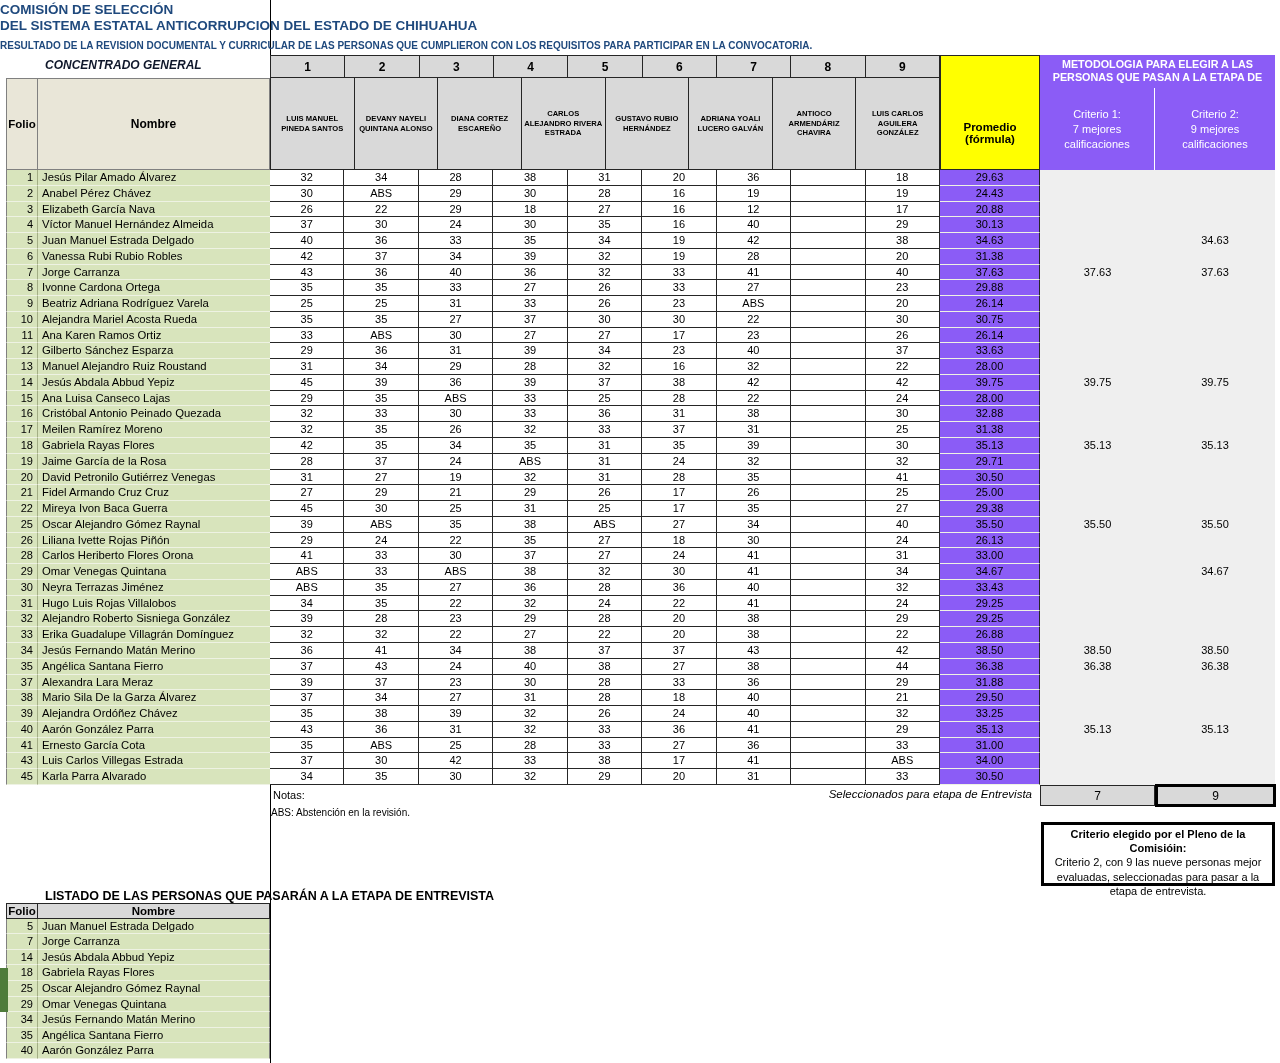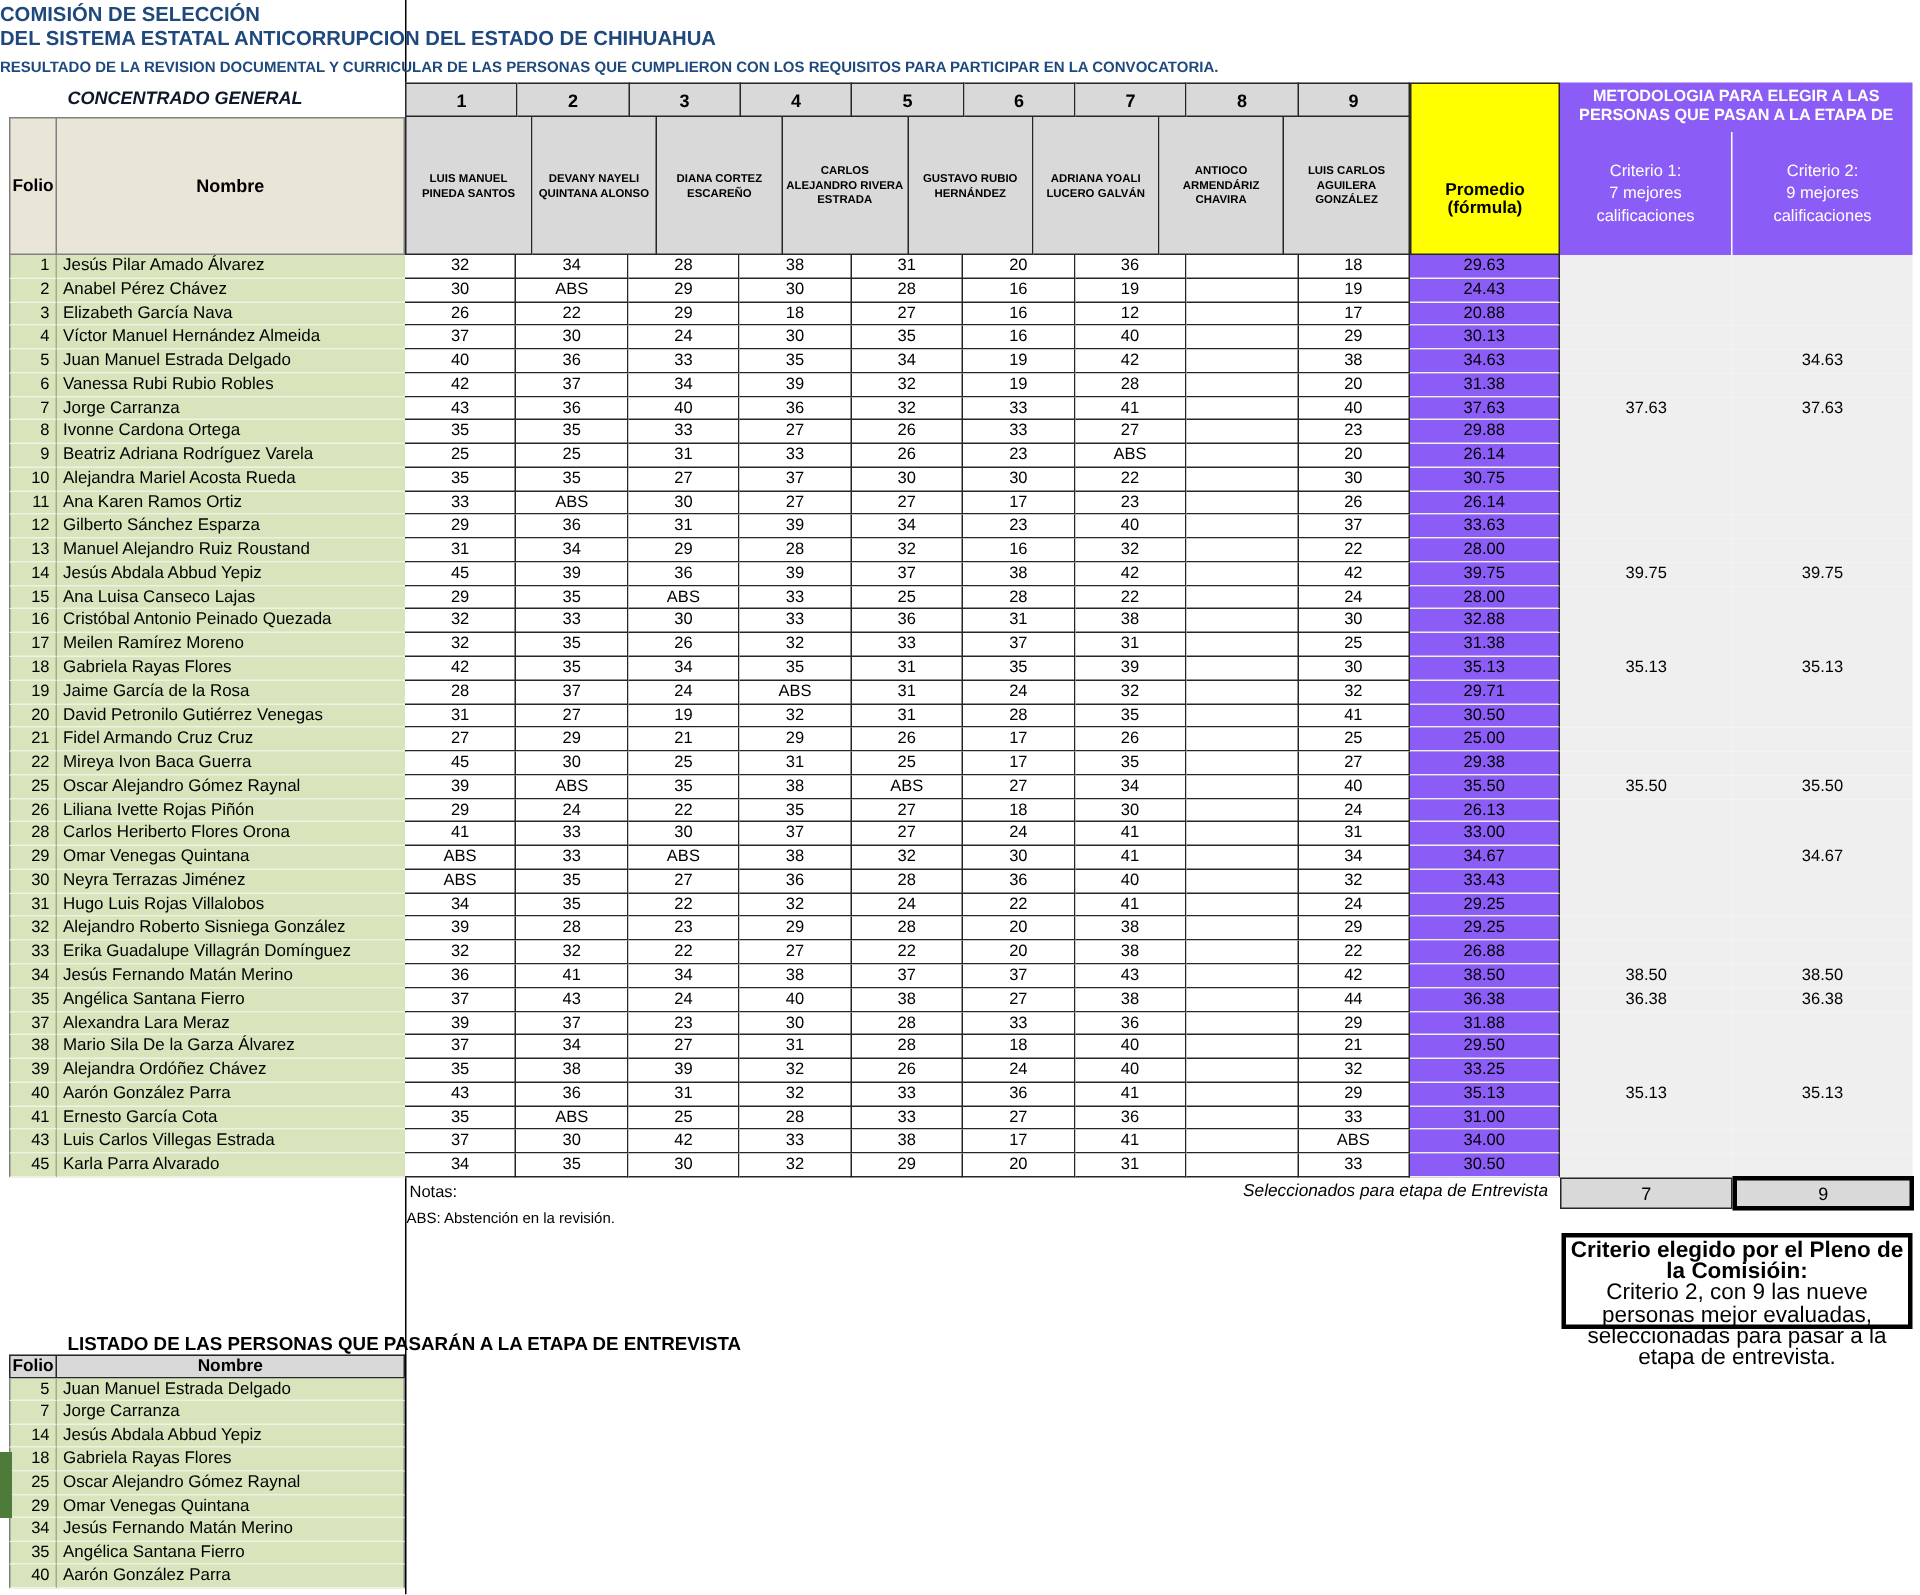--- a/index.html
+++ b/index.html
@@ -46,21 +46,21 @@
   .c-cr1 { width:115px; background:#efefef; font-size:11px; text-align:center; line-height:15px; }
   .c-cr2 { width:120px; background:#efefef; font-size:11px; text-align:center; line-height:15px; }
 
   
   .notas { position:absolute; left:273px; top:789px; font-size:11px; z-index:1; }
   .abs-note { position:absolute; left:271px; top:807px; font-size:10px; z-index:1; }
   .sel-label { position:absolute; left:700px; top:788px; width:332px; text-align:right; font-style:italic; font-size:11.5px; z-index:1; }
   .count7 { position:absolute; left:1040px; top:785px; width:115px; height:21px; background:#d9d9d9; border:1px solid #262626; display:flex; align-items:center; justify-content:center; font-size:12px; z-index:1; }
   .count9 { position:absolute; left:1155px; top:784px; width:121px; height:23px; background:#d9d9d9; border:3px solid #000; display:flex; align-items:center; justify-content:center; font-size:12px; z-index:1; }
 
-  .crit-box { position:absolute; left:1041px; top:822px; width:234px; height:64px; background:#fff; border:3px solid #000; text-align:center; font-size:15px; line-height:14.2px; padding-top:2px; z-index:1; }
+  .crit-box { position:absolute; left:1041px; top:822px; width:234px; height:64px; background:#fff; border:3px solid #000; text-align:center; font-size:11px; line-height:14.2px; padding-top:2px; z-index:1; }
   .crit-box .b { font-weight:bold; }
 
   
   .list-title { position:absolute; left:45px; top:889px; font-size:12.5px; font-weight:bold; z-index:2; }
   .list { position:absolute; left:6px; top:903px; width:264px; z-index:1; }
   .list-hdr { display:flex; height:15.6px; }
   .lh-folio { width:32px; background:#d9d9d9; border:1px solid #262626; font-weight:bold; font-size:11.5px; text-align:center; line-height:14px; }
   .lh-nombre { width:232px; background:#d9d9d9; border:1px solid #262626; border-left:none; font-weight:bold; font-size:11.5px; text-align:center; line-height:14px; }
   .lrow { display:flex; height:15.6px; }
   .l-folio { width:32px; background:#d8e4bc; border-left:1px solid #808080; border-right:1px solid #a3ae85; border-bottom:1px solid #eef2e3; font-size:11px; text-align:right; padding-right:4px; line-height:15px; }

